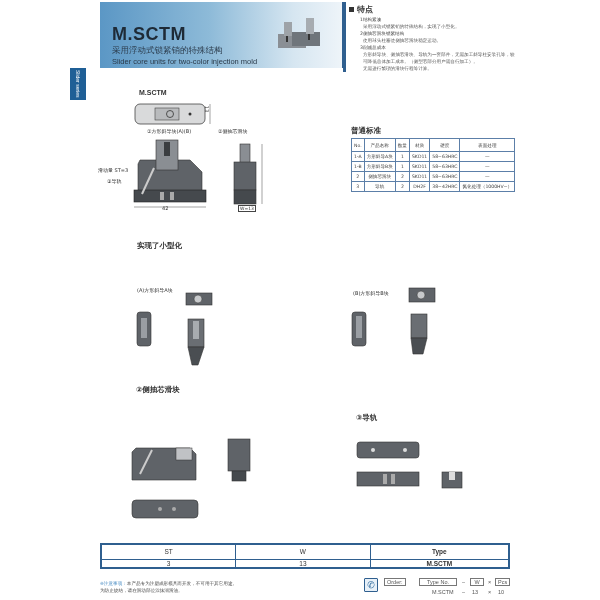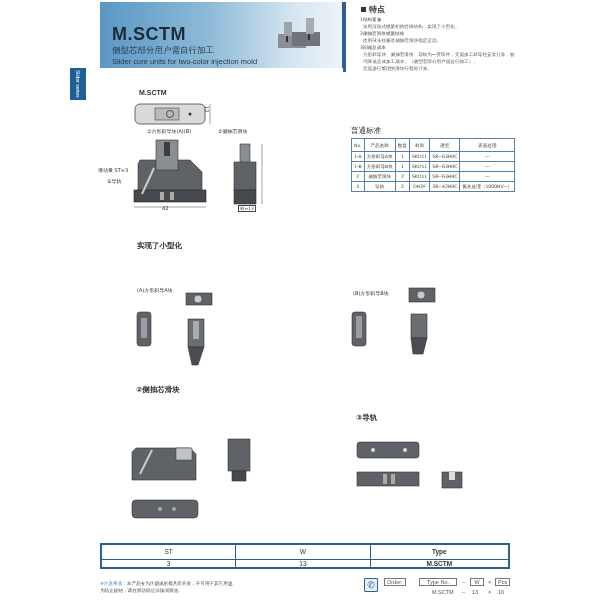--- a/index.html
+++ b/index.html
@@ -17,27 +17,27 @@
   .prod-img { position: absolute; right: 18px; top: 12px; width: 50px; height: 40px; }
 
   .side-tab {
     position: absolute; left: 70px; top: 68px; width: 16px; height: 32px;
     background: #1f5f96; color: #fff; font-size: 5px; writing-mode: vertical-rl;
     display: flex; align-items: center; justify-content: center; font-family: "Liberation Sans", sans-serif;
   }
 
   .features { position: absolute; left: 343px; top: 2px; width: 175px; }
   .features .bar { position: absolute; left: 0; top: 0; width: 3px; height: 70px; background: #2f5f8f; }
-  .features .title { position: absolute; left: 18px; top: 2px; font-size: 8px; font-weight: bold; color: #333; }
+  .features .title { position: absolute; left: 6px; top: 2px; font-size: 8px; font-weight: bold; color: #333; }
   .features .title .sq { display: inline-block; width: 5px; height: 5px; background: #333; margin-right: 3px; vertical-align: middle; }
   .features .list { position: absolute; left: 17px; top: 14px; width: 155px; font-size: 4.6px; line-height: 7px; color: #555; }
   .features .list .h { color: #444; }
   .features .list .d { padding-left: 3px; }
 
-  .std-title { position: absolute; left: 351px; top: 126px; font-size: 7.5px; font-weight: normal; color: #333; }
+  .std-title { position: absolute; left: 351px; top: 126px; font-size: 7.5px; font-weight: bold; color: #333; }
   table.std { position: absolute; left: 351px; top: 138px; border-collapse: collapse; font-size: 4.6px; color: #444; }
   table.std td, table.std th { border: 1px solid #5c7fa8; padding: 0 2px; height: 10px; text-align: center; font-weight: normal; white-space: nowrap; }
   table.std th { height: 13px; }
 
   .draw { position: absolute; }
   .lbl { position: absolute; font-size: 6px; color: #333; white-space: nowrap; }
   .sec { position: absolute; font-size: 7.5px; font-weight: bold; color: #333; white-space: nowrap; }
 
   table.spec { position: absolute; left: 100px; top: 543px; width: 410px; border-collapse: collapse; font-family: "Liberation Sans", sans-serif; font-size: 6.5px; color: #333; }
   table.spec td, table.spec th { border: 1px solid #2f5f8f; text-align: center; height: 15px; }
@@ -53,21 +53,21 @@
   .order .phone { position: absolute; left: 0; top: 2px; width: 14px; height: 14px; border: 1px solid #2f5f8f; background: #e7f0f8; border-radius: 1px; display:flex; align-items:center; justify-content:center; color:#1f5f96; font-size: 9px; }
   .order .box { position: absolute; top: 2px; height: 8px; border: 1px solid #777; padding: 0 2px; line-height: 6px; }
   .order .txt { position: absolute; top: 3px; }
   .order .row2 { position: absolute; top: 13px; }
 </style>
 </head>
 <body>
 
 <div class="banner">
   <div class="model">M.SCTM</div>
-  <div class="cn">侧型芯部分用户需自行加工</div>
+  <div class="cn">采用浮动式锁紧销的特殊结构</div>
   <div class="en">Slider core units for two-color injection mold</div>
   <svg class="prod-img" viewBox="0 0 50 40">
     <rect x="4" y="20" width="28" height="14" fill="#8a8f95"></rect>
     <rect x="10" y="8" width="8" height="14" fill="#9ea3a8"></rect>
     <rect x="18" y="18" width="28" height="14" fill="#6f757b"></rect>
     <rect x="32" y="4" width="8" height="16" fill="#a7acb1"></rect>
     <rect x="12" y="22" width="2" height="6" fill="#333"></rect>
     <rect x="34" y="20" width="2" height="6" fill="#333"></rect>
   </svg>
 </div>

